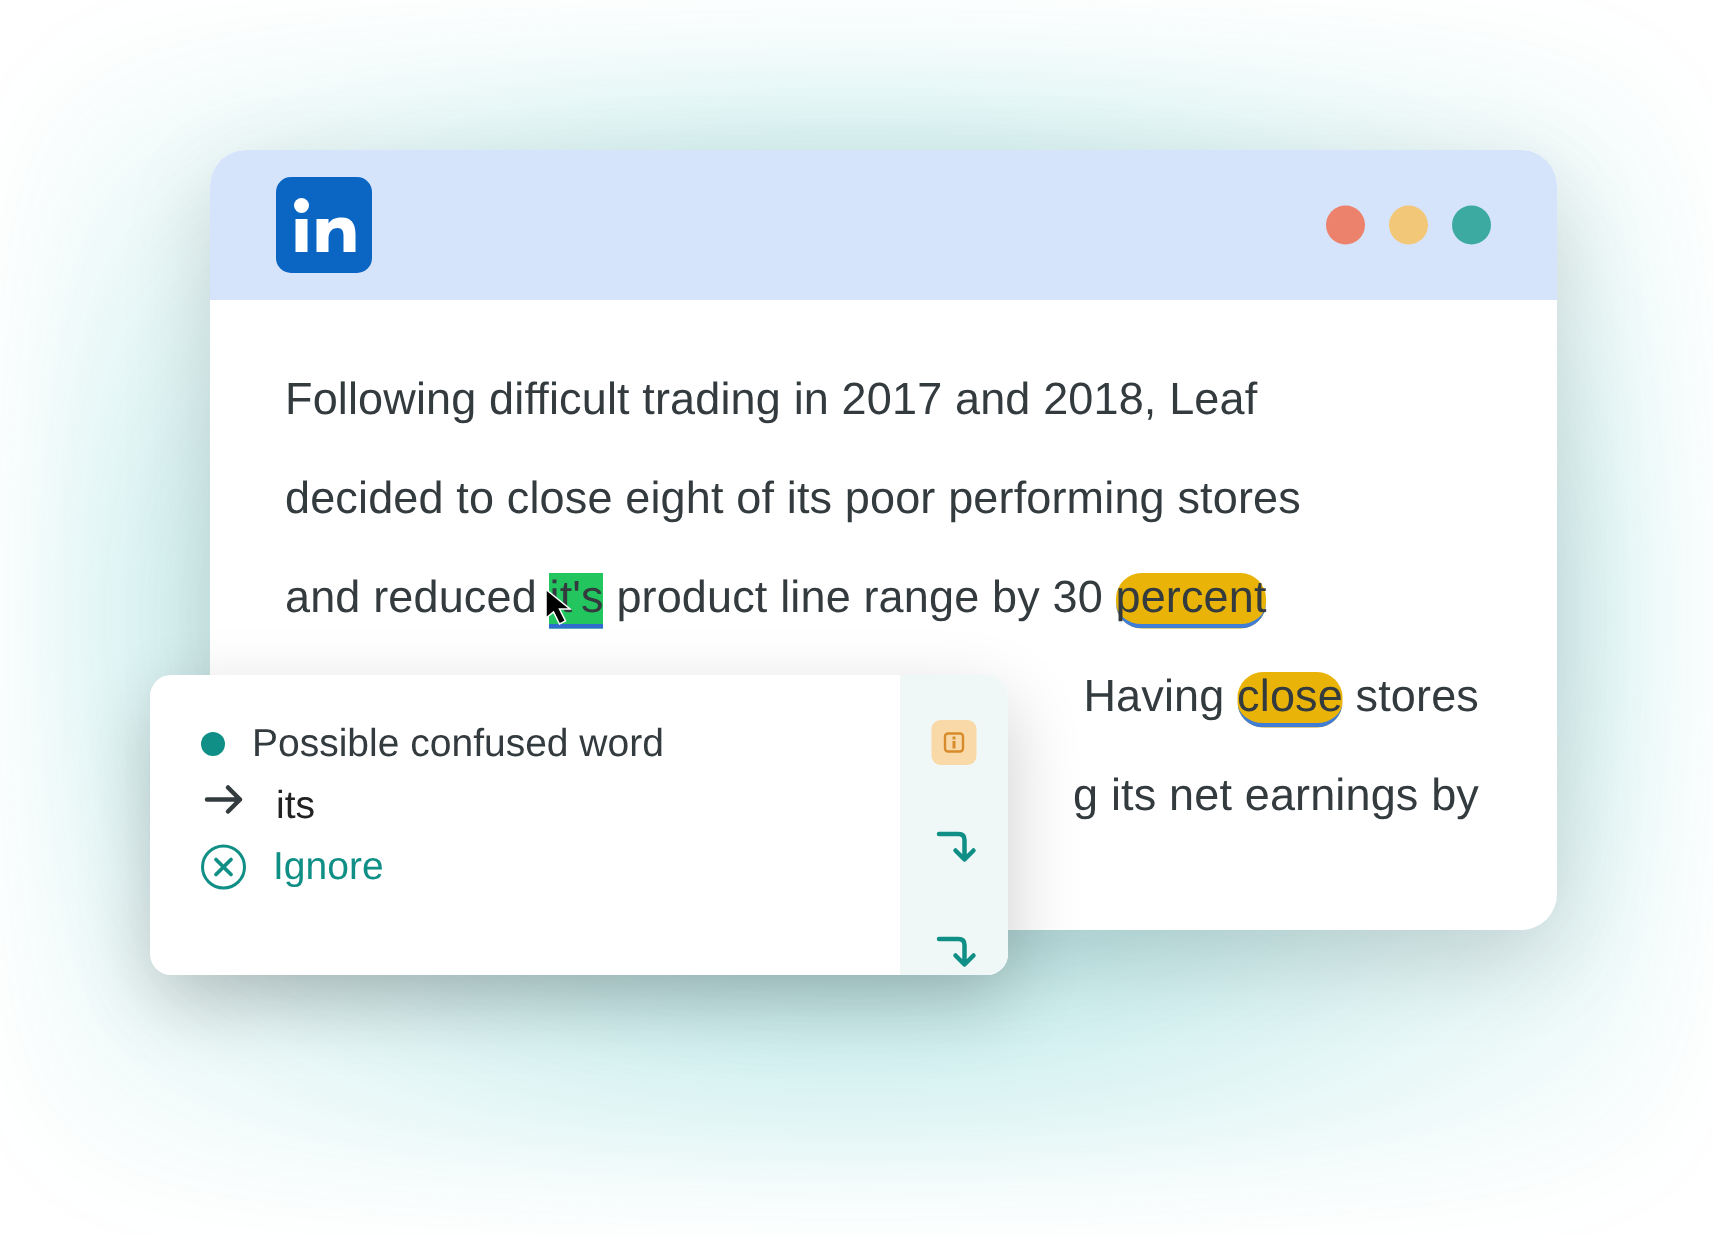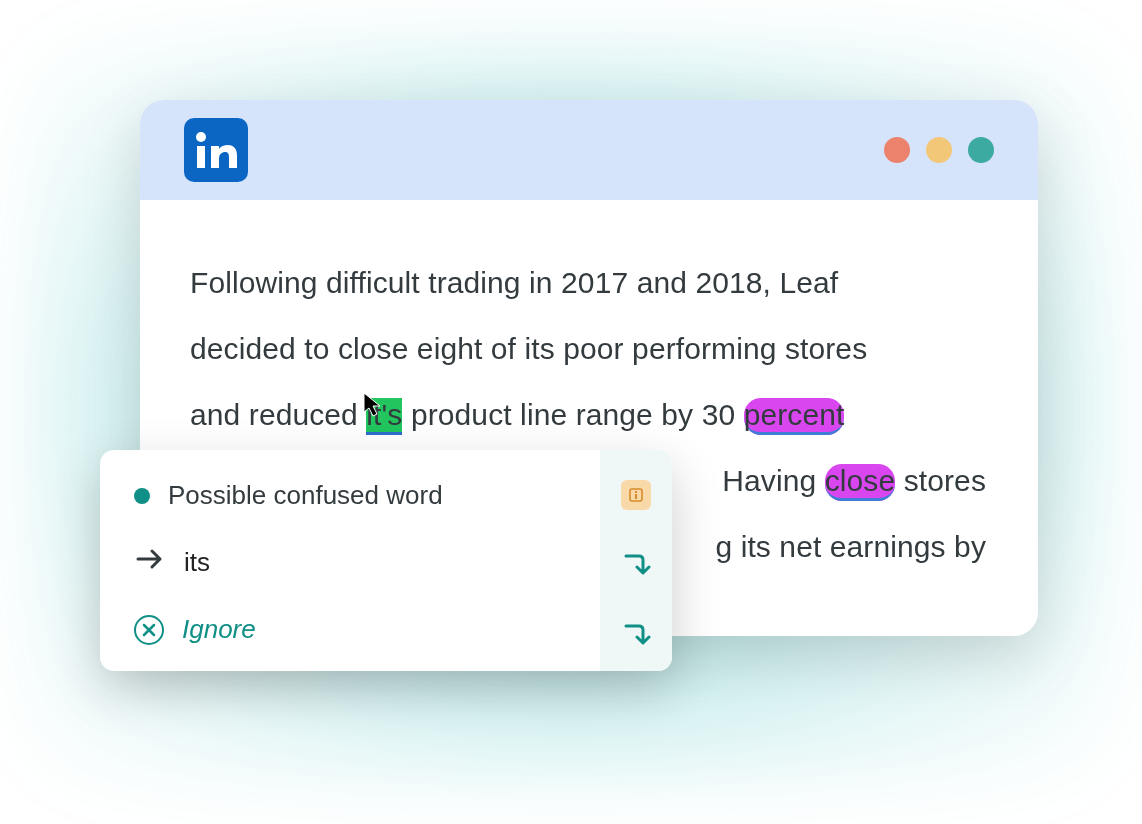--- a/index.html
+++ b/index.html
@@ -55,28 +55,28 @@
     top: 10px;
     width: 44px;
     height: 44px;
   }
   .dots { display: flex; gap: 16px; }
   .dot { width: 26px; height: 26px; border-radius: 50%; }
   .dot.red    { background: #ec816c; }
   .dot.yellow { background: #f3c778; }
   .dot.teal   { background: #3caaa0; }
   .content {
-    padding: 50px 50px 56px 50px;
+    padding: 34px 50px 56px 50px;
     font-size: 30px;
     line-height: 2.2;
     color: #333b3f;
     letter-spacing: 0.1px;
   }
   .hl {
-    background: #d946ef;
+    background: #eab308;
     border-bottom: 3px solid #3f7dd6;
     padding-bottom: 1px;
     border-radius: 17px;
   }
   .hl-active {
     background: #22c55e;
     border-bottom: 3px solid #2f6ecf;
     padding-bottom: 1px;
   }
   
@@ -99,38 +99,38 @@
     border-radius: 14px;
     box-shadow: 0 18px 50px rgba(0,0,0,0.20);
     z-index: 3;
     display: flex;
   }
   .popup-main {
     flex: 1;
     padding: 30px 20px 26px 34px;
     display: flex;
     flex-direction: column;
-    gap: 36px;
+    gap: 10px;
   }
   .popup-row { display: flex; align-items: center; gap: 18px; font-size: 26px; color:#333b3f; }
   .popup-title-row .bullet {
     width: 16px; height: 16px; border-radius: 50%; background:#0f8f86;
     flex-shrink: 0;
   }
   .popup-title-row .title { color:#333b3f; }
   .suggestion-row .arrow-right svg { width: 30px; height: 24px; }
   .suggestion-row .suggestion-text { font-weight: 500; color:#222; }
   .ignore-row { color:#0f8f86; }
   .ignore-row .circle-x {
     width: 30px; height: 30px; border: 2.5px solid #0f8f86; border-radius:50%;
     display:flex; align-items:center; justify-content:center;
     flex-shrink: 0;
   }
   .ignore-row .circle-x svg { width:14px; height:14px; }
-  .ignore-row .ignore-text { font-size: 26px; font-style: italic; }
+  .ignore-row .ignore-text { font-size: 26px; }
   .popup-side {
     width: 72px;
     background: #f0f8f7;
     border-radius: 0 14px 14px 0;
     display: flex;
     flex-direction: column;
     align-items: center;
     padding-top: 30px;
     gap: 40px;
   }

